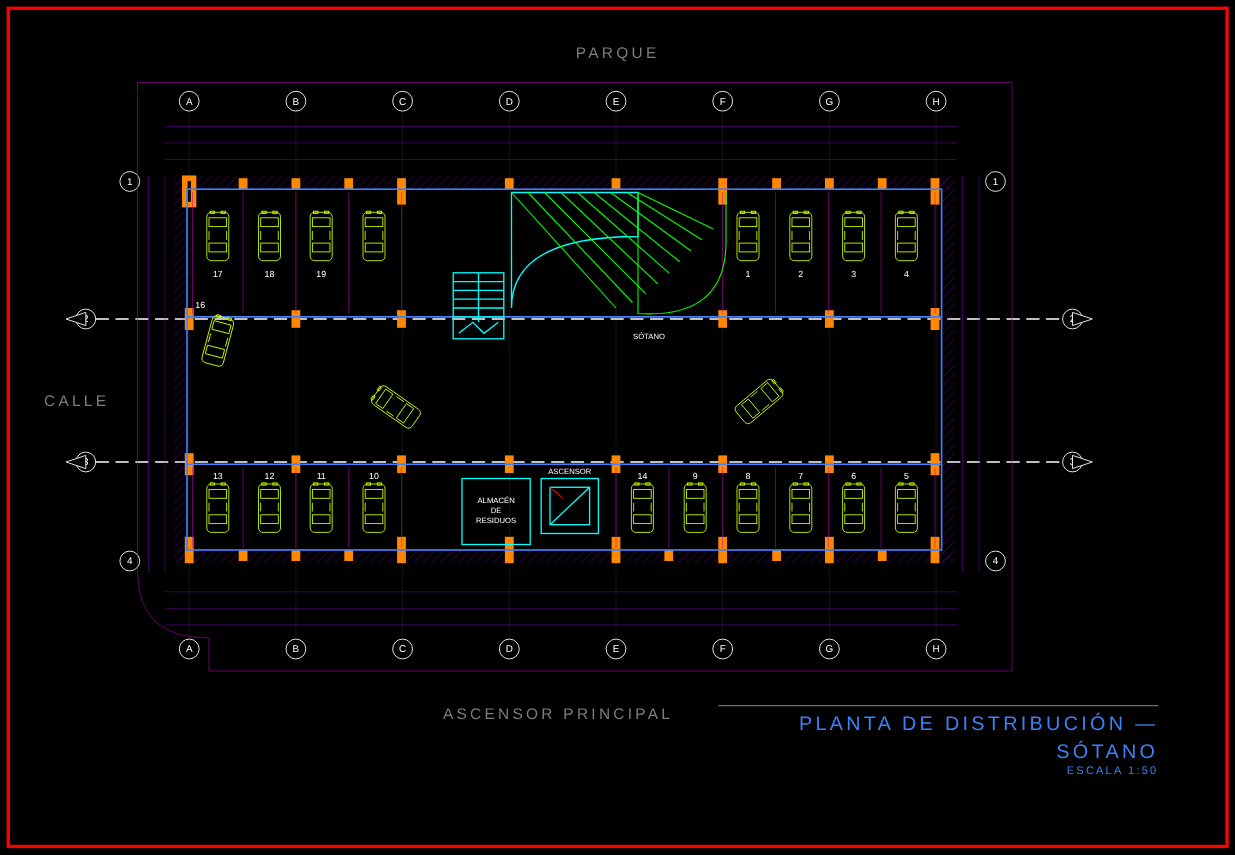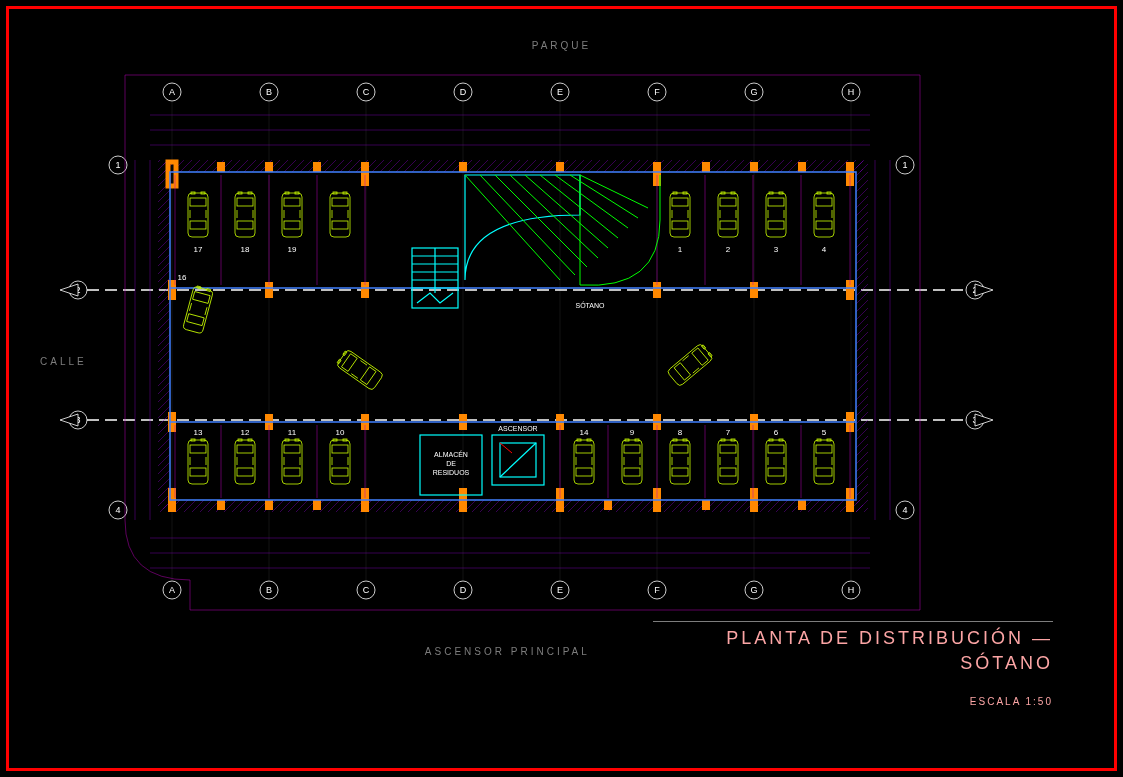--- a/index.html
+++ b/index.html
@@ -1,22 +1,22 @@
 <!DOCTYPE html>
 <html><head>
 <meta charset="utf-8">
 <style>
 *{margin:0;padding:0;box-sizing:border-box}
 body{background:#000;font-family:Arial,sans-serif;width:1123px;height:777px;position:relative;overflow:hidden}
 .frame{position:absolute;top:6px;left:6px;right:6px;bottom:6px;border:3px solid #ff0000}
 .canvas{position:absolute;top:20px;left:20px;right:20px;bottom:20px}
-.label{position:absolute;color:#7d7d7d;font-size:10px;letter-spacing:3px}
-.title{position:absolute;right:50px;bottom:50px;text-align:right;color:#fca5a5}
+.label{position:absolute;color:#7d7d7d;font-size:14px;letter-spacing:3px}
+.title{position:absolute;right:50px;bottom:50px;text-align:right;color:#3b82f6}
 .title-main{font-size:18px;letter-spacing:3px;line-height:1.4}
-.title-sub{font-size:10px;letter-spacing:2px;margin-top:20px}
+.title-sub{font-size:10px;letter-spacing:2px;margin-top:0}
 .title-line{border-top:1px solid #7d7d7d;width:400px;margin-left:auto;margin-bottom:4px}
 svg{position:absolute;top:0;left:0}
 .grid-bubble{fill:none;stroke:#fff;stroke-width:0.8}
 .grid-text{fill:#fff;font-size:9px;text-anchor:middle;dominant-baseline:central}
 .grid-line{stroke:#404040;stroke-width:0.3}
 .axis-dash{stroke:#fff;stroke-width:1.5;stroke-dasharray:12 6}
 .wall{stroke:#ff8800;stroke-width:5;fill:none}
 .blue-line{stroke:#4080ff;stroke-width:1.5;fill:none}
 .hatch{stroke:#8800cc;stroke-width:0.4;fill:none}
 .mag-line{stroke:#bb00bb;stroke-width:0.5;fill:none}

